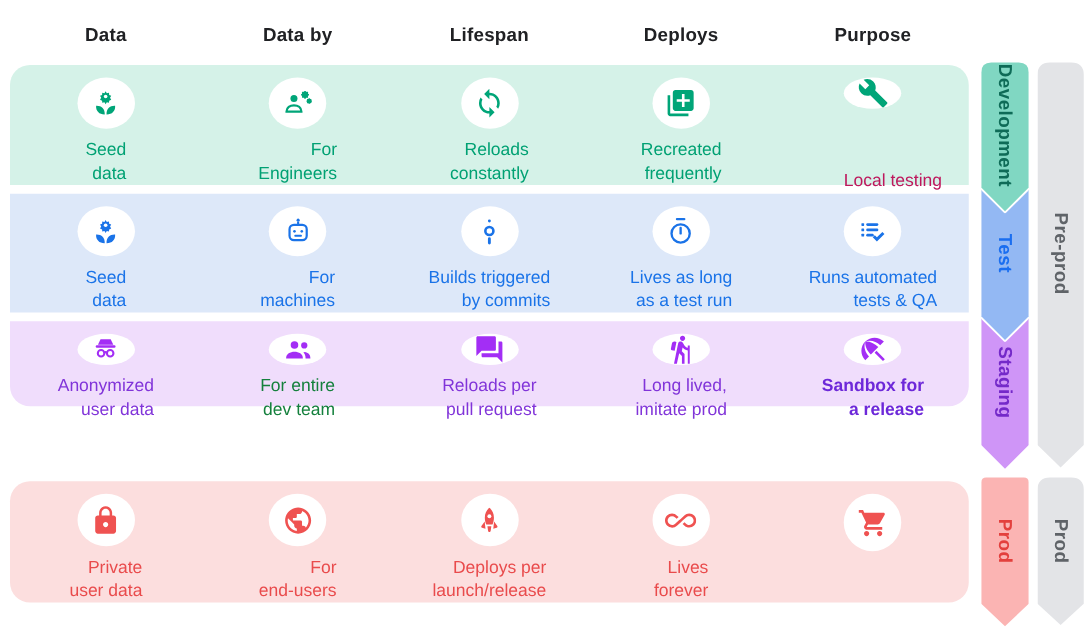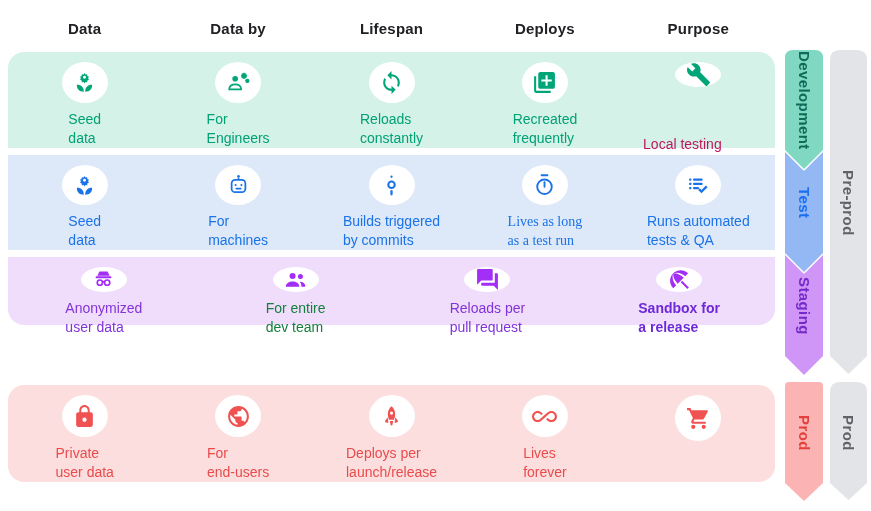--- a/index.html
+++ b/index.html
@@ -8,21 +8,21 @@
   .header-row{position:absolute;left:8px;top:8px;width:767px;height:40px;display:flex;}
   .header-cell{flex:1;display:flex;align-items:center;justify-content:center;
                font-size:15px;font-weight:700;letter-spacing:.2px;}
   .env-row{position:absolute;left:8px;width:767px;display:flex;}
   .cell{flex:1;display:flex;flex-direction:column;align-items:center;justify-content:flex-start;
         padding-top:10px;}
   .icon-circle{width:46px;height:46px;border-radius:50%;background:#fff;display:flex;
                align-items:center;justify-content:center;margin-bottom:7px;
                box-shadow:0 0 0 0 rgba(0,0,0,0);}
   .icon-circle svg{width:25px;height:25px;display:block;}
-  .cell-label{font-size:14px;line-height:19px;text-align:left;white-space:pre-line;
+  .cell-label{font-size:14px;line-height:19px;text-align:right;white-space:pre-line;
               font-weight:500;}
   .ribbon-label{position:absolute;display:flex;align-items:center;justify-content:center;
                 writing-mode:vertical-rl;font-size:15px;font-weight:600;letter-spacing:.4px;}
   svg.ribbons{position:absolute;top:0;}
 </style>
 </head>
 <body>
 
 <div class="stage">
   <div class="header-row" id="header" style="color: rgb(32, 33, 36);">
@@ -131,21 +131,21 @@
 by commits</div>
         </div>
         <div class="cell">
           <div class="icon-circle" style="color: rgb(26, 115, 232);">
             <svg viewBox="0 0 24 24" fill="none" stroke="currentColor" stroke-width="1.8">
               <path d="M9.2 2.2h5.6" stroke-linecap="round"></path>
               <circle cx="12" cy="13.2" r="7"></circle>
               <path d="M12 13.2V8.9" stroke-linecap="round"></path>
             </svg>
           </div>
-          <div class="cell-label" style="color: rgb(26, 115, 232); font-family: Liberation Serif, serif;">Lives as long
+          <div class="cell-label" style="color: rgb(26, 115, 232);">Lives as long
 as a test run</div>
         </div>
         <div class="cell">
           <div class="icon-circle" style="color: rgb(26, 115, 232);">
             <svg viewBox="0 0 24 24" fill="currentColor">
               <rect x="3" y="5.3" width="2.1" height="2.1" rx=".4"></rect>
               <rect x="6.7" y="5.3" width="9.3" height="2.1" rx="1"></rect>
               <rect x="3" y="9.4" width="2.1" height="2.1" rx=".4"></rect>
               <rect x="6.7" y="9.4" width="9.3" height="2.1" rx="1"></rect>
               <rect x="3" y="13.5" width="2.1" height="2.1" rx=".4"></rect>
@@ -186,20 +186,29 @@
 dev team</div>
         </div>
         <div class="cell">
           <div class="icon-circle" style="color: rgb(163, 46, 245);">
             <svg viewBox="0 0 24 24" fill="currentColor">
               <path d="M21 6h-2v9H6v2c0 .55.45 1 1 1h11l4 4V7c0-.55-.45-1-1-1zm-4 6V3c0-.55-.45-1-1-1H3c-.55 0-1 .45-1 1v14l4-4h10c.55 0 1-.45 1-1z"></path>
             </svg>
           </div>
           <div class="cell-label" style="color: rgb(129, 52, 217);">Reloads per
 pull request</div>
+        </div>
+        <div class="cell">
+          <div class="icon-circle" style="color: rgb(163, 46, 245);">
+            <svg viewBox="0 0 24 24" fill="currentColor">
+              <path d="M13.5 5.5c1.1 0 2-.9 2-2s-.9-2-2-2-2 .9-2 2 .9 2 2 2zM17.5 10.78c-1.23-.37-2.22-1.17-2.8-2.18l-1-1.6c-.41-.65-1.11-1-1.84-1-.78 0-1.59.5-1.78 1.44S7 23 7 23h2.1l1.8-8 2.1 2v6h2v-7.5l-2.1-2 .6-3c1 1.15 2.41 2.01 4 2.34V23H19V9h-1.5v1.78zM7.43 13.13l-2.12-.41c-.54-.11-.9-.63-.79-1.17l.76-3.93c.21-1.08 1.26-1.79 2.34-1.58l1.16.23-1.35 6.86z"></path>
+            </svg>
+          </div>
+          <div class="cell-label" style="color: rgb(129, 52, 217);">Long lived,
+imitate prod</div>
         </div>
         <div class="cell">
           <div class="icon-circle" style="color: rgb(163, 46, 245);">
             <svg viewBox="0 0 24 24" fill="currentColor">
               <path d="M13.13 14.56l1.43-1.43 6.44 6.44-1.43 1.43-6.44-6.44zm4.29-5.73l2.86-2.86c-3.95-3.95-10.35-3.96-14.3-.02 3.93-1.3 8.31-.25 11.44 2.88zM5.95 5.98c-3.94 3.95-3.93 10.35.02 14.3l2.86-2.86C5.7 14.29 4.65 9.91 5.95 5.98zm.02-.02l-.01.01c-.38 3.01 1.17 6.88 4.3 10.02l5.73-5.73c-3.13-3.13-7.01-4.68-10.02-4.3z"></path>
             </svg>
           </div>
           <div class="cell-label" style="color: #6d28d9; font-weight: bold;">Sandbox for
 a release</div>
         </div>

